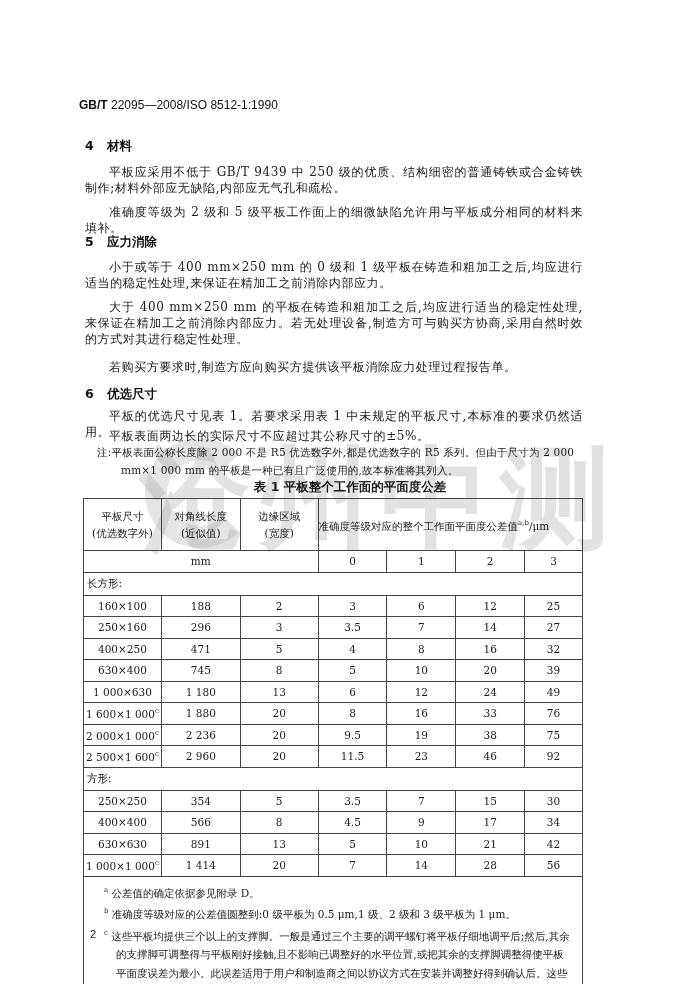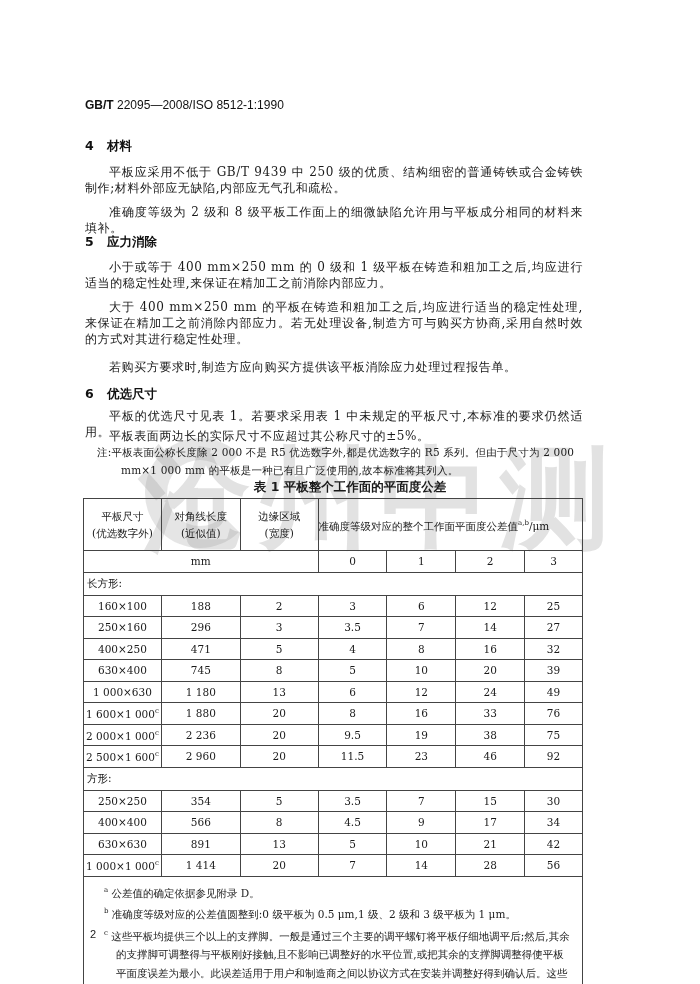--- a/index.html
+++ b/index.html
@@ -2,21 +2,21 @@
 <html><head>
 <meta charset="utf-8">
 <style>
   html, body { margin: 0; padding: 0; }
   body {
     width: 700px; height: 984px; background: #ffffff; position: relative; overflow: hidden;
     font-family: "DejaVu Serif", "Liberation Serif", serif; color: #1a1a1a;
   }
   .page { position: absolute; left: 0; top: 0; width: 700px; height: 984px; }
   .std-header {
-    position: absolute; left: 85px; top: 98px;
+    position: absolute; left: 79px; top: 98px;
     font-family: "Liberation Sans", "DejaVu Sans", sans-serif; font-size: 12px; color: #111;
   }
   .std-header b { font-weight: bold; }
   .section-h {
     position: absolute; left: 85px; font-family: "DejaVu Sans", sans-serif; font-weight: bold;
     font-size: 12.5px; color: #111;
   }
   .section-h .num { display: inline-block; width: 22px; }
   .para {
     position: absolute; left: 85px; width: 498px; font-size: 12px; line-height: 16px;
@@ -59,21 +59,21 @@
 
   <div class="wm-circle"></div>
   <div class="watermark">沧州中测</div>
 
   <div class="std-header"><b>GB/T</b><span> 22095—2008/ISO 8512-1:1990</span></div>
 
   <div class="section-h" style="top:138px;">
     <span class="num">4</span><span>材料</span>
   </div>
   <div class="para" style="top:164px;">平板应采用不低于 GB/T 9439 中 250 级的优质、结构细密的普通铸铁或合金铸铁制作;材料外部应无缺陷,内部应无气孔和疏松。</div>
-  <div class="para" style="top:204px;">准确度等级为 2 级和 8 级平板工作面上的细微缺陷允许用与平板成分相同的材料来填补。</div>
+  <div class="para" style="top:204px;">准确度等级为 2 级和 5 级平板工作面上的细微缺陷允许用与平板成分相同的材料来填补。</div>
 
   <div class="section-h" style="top:234px;">
     <span class="num">5</span><span>应力消除</span>
   </div>
   <div class="para" style="top:259px;">小于或等于 400 mm×250 mm 的 0 级和 1 级平板在铸造和粗加工之后,均应进行适当的稳定性处理,来保证在精加工之前消除内部应力。</div>
   <div class="para" style="top:299px;">大于 400 mm×250 mm 的平板在铸造和粗加工之后,均应进行适当的稳定性处理,来保证在精加工之前消除内部应力。若无处理设备,制造方可与购买方协商,采用自然时效的方式对其进行稳定性处理。</div>
   <div class="para" style="top:359px;">若购买方要求时,制造方应向购买方提供该平板消除应力处理过程报告单。</div>
 
   <div class="section-h" style="top:386px;">
     <span class="num">6</span><span>优选尺寸</span>

